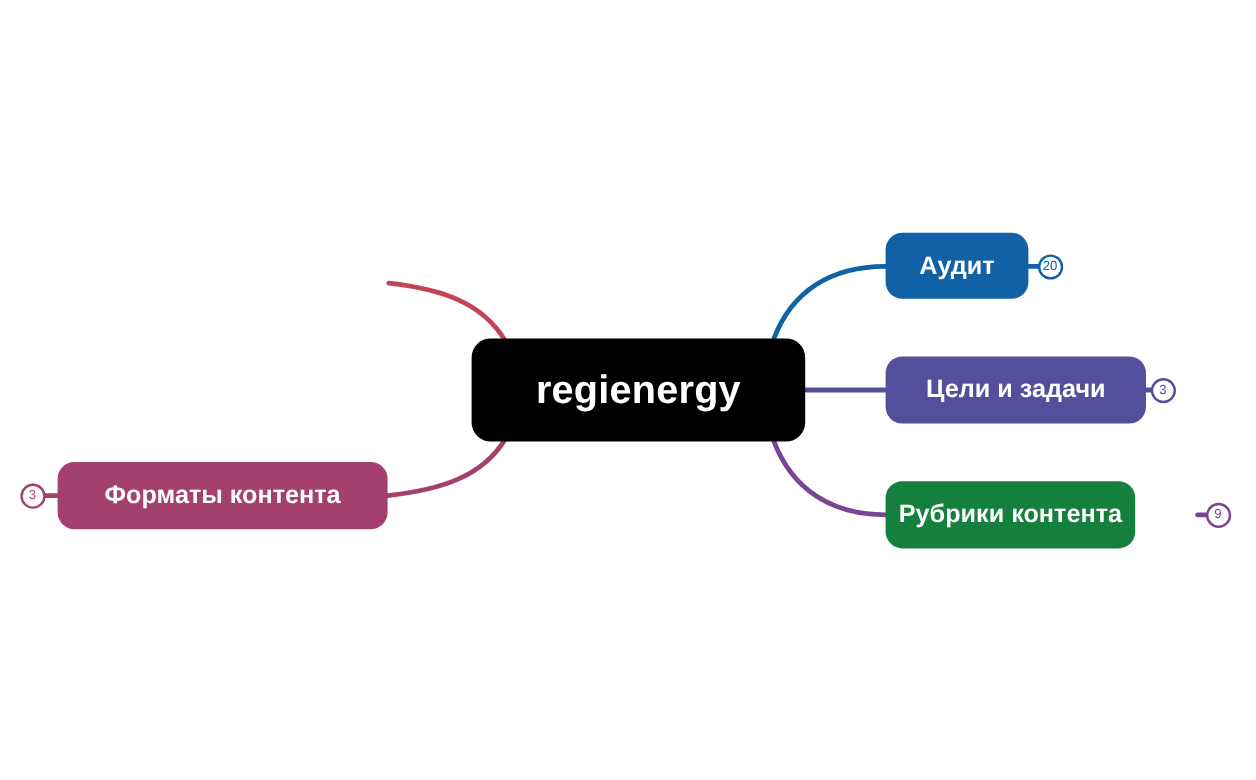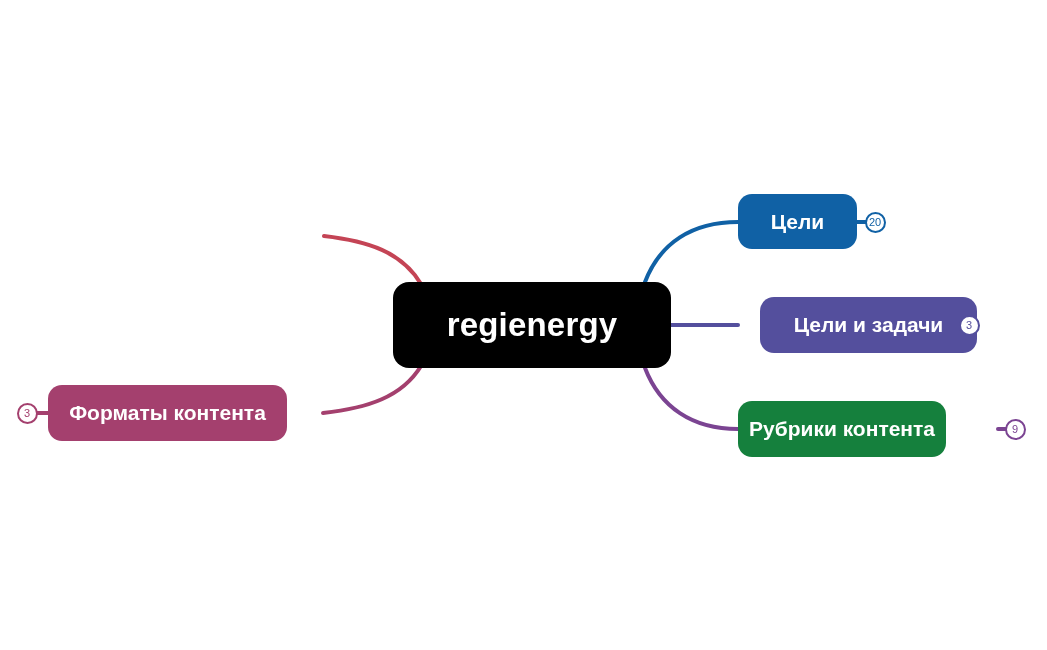--- a/index.html
+++ b/index.html
@@ -77,29 +77,29 @@
     <path stroke-width="3" d="M 857 222 L 866 222" stroke="#1061a5"></path>
     <path stroke-width="3" d="M 955 325 L 960 325" stroke="#544f9d"></path>
     <path stroke-width="3" d="M 998 429 L 1006 429" stroke="#7b4492"></path>
   </svg>
 
   <div class="node central" style="left: 393px; top: 282px; width: 278px; height: 86px; background-color: #000000;">
     <span>regienergy</span>
   </div>
 
 
-  <div class="node branch" style="left: 48px; top: 385px; width: 239px; height: 56px; background-color: rgb(164, 64, 110);">
+  <div class="node branch" style="left: 48px; top: 385px; width: 275px; height: 56px; background-color: rgb(164, 64, 110);">
     <span>Форматы контента</span>
   </div>
 
   <div class="node branch" style="left: 738px; top: 194px; width: 119px; height: 55px; background-color: rgb(16, 97, 165);">
-    <span>Цели</span>
+    <span>Аудит</span>
   </div>
 
-  <div class="node branch" style="left: 738px; top: 297px; width: 217px; height: 56px; background-color: rgb(84, 79, 157); margin-left: 22px;">
+  <div class="node branch" style="left: 738px; top: 297px; width: 217px; height: 56px; background-color: rgb(84, 79, 157);">
     <span>Цели и задачи</span>
   </div>
 
   <div class="node branch" style="left: 738px; top: 401px; width: 208px; height: 56px; background-color: #15803d;">
     <span>Рубрики контента</span>
   </div>
 
   <div class="badge" style="left: 16.5px; top: 402.5px; border-color: rgb(164, 64, 110); color: rgb(164, 64, 110);">
     <span>3</span>
   </div>

